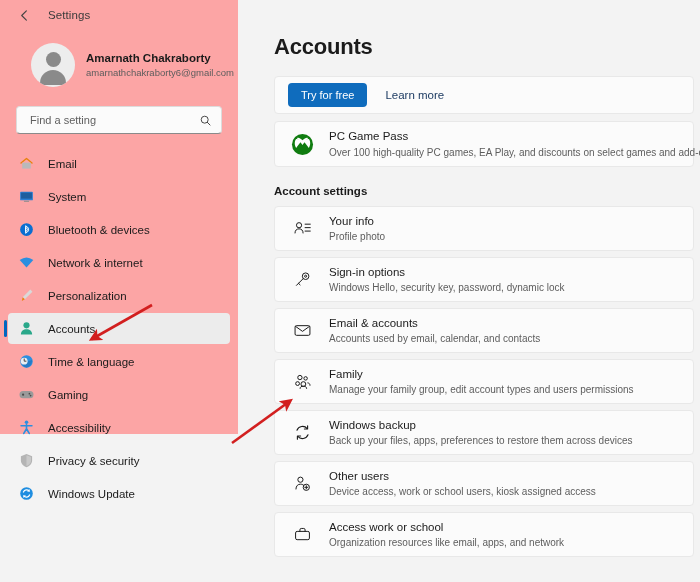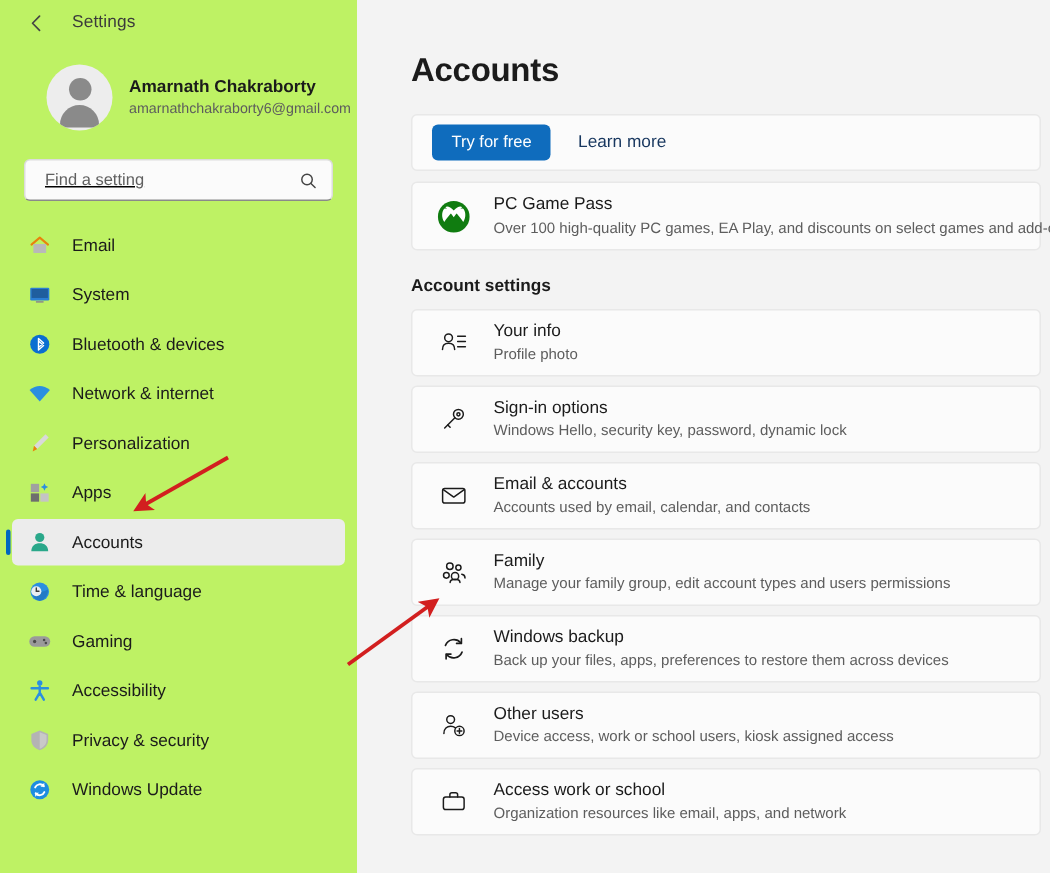--- a/index.html
+++ b/index.html
@@ -14,22 +14,22 @@
     position: relative;
     width: 700px; height: 582px;
     display: flex;
     background: #f3f3f3;
     overflow: hidden;
   }
 
   
   .sidebar {
     width: 238px;
-    height: 582px;
-    background: #bef264;
+    height: 434px;
+    background: #fca5a5;
     flex: 0 0 238px;
     position: relative;
   }
   .titlebar {
     height: 30px;
     display: flex;
     align-items: center;
     padding-left: 14px;
     gap: 14px;
   }
@@ -93,21 +93,20 @@
   .search-wrap { padding: 14px 16px 10px 16px; }
   .search-box {
     height: 28px;
     background: #fbfbfb;
     border: 1px solid #dcdcdc;
     border-bottom-color: #8a8a8a;
     border-radius: 4px;
     display: flex;
     align-items: center;
     padding: 0 9px 0 11px;
-    text-decoration: underline;
   }
   .search-box input {
     flex: 1;
     border: none;
     outline: none;
     background: transparent;
     font-family: "Liberation Sans", sans-serif;
     font-size: 11px;
     color: #2b2b2b;
     min-width: 0;
@@ -339,31 +338,20 @@
       <div class="nav-item">
         <span class="nav-icon">
           <svg width="17" height="17" viewBox="0 0 20 20">
             <path d="M14.5 3 L17 5.5 L8 14.5 L5.5 12 Z" fill="#d9d9d9"></path>
             <path d="M5.5 12 L8 14.5 L4.5 16.5 Z" fill="#e8820c"></path>
           </svg>
         </span>
         <span class="nav-label">Personalization</span>
       </div>
 
-      <div class="nav-item">
-        <span class="nav-icon">
-          <svg width="17" height="17" viewBox="0 0 20 20">
-            <rect x="3" y="3" width="6.5" height="6.5" fill="#a0a0a0"></rect>
-            <rect x="3" y="10.5" width="6.5" height="6.5" fill="#6e6e6e"></rect>
-            <rect x="10.5" y="10.5" width="6.5" height="6.5" fill="#c4c4c4"></rect>
-            <path d="M13.7 2.6 L14.6 4.6 L16.6 5.5 L14.6 6.4 L13.7 8.4 L12.8 6.4 L10.8 5.5 L12.8 4.6 Z" fill="#2b8fe0"></path>
-          </svg>
-        </span>
-        <span class="nav-label">Apps</span>
-      </div>
 
       <div class="nav-item selected">
         <span class="nav-icon">
           <svg width="17" height="17" viewBox="0 0 20 20">
             <circle cx="10" cy="6.3" r="3.6" fill="#2aa88a"></circle>
             <path d="M3.4 17 C3.4 12.8 6.4 10.8 10 10.8 C13.6 10.8 16.6 12.8 16.6 17 Z" fill="#2aa88a"></path>
           </svg>
         </span>
         <span class="nav-label">Accounts</span>
       </div>

